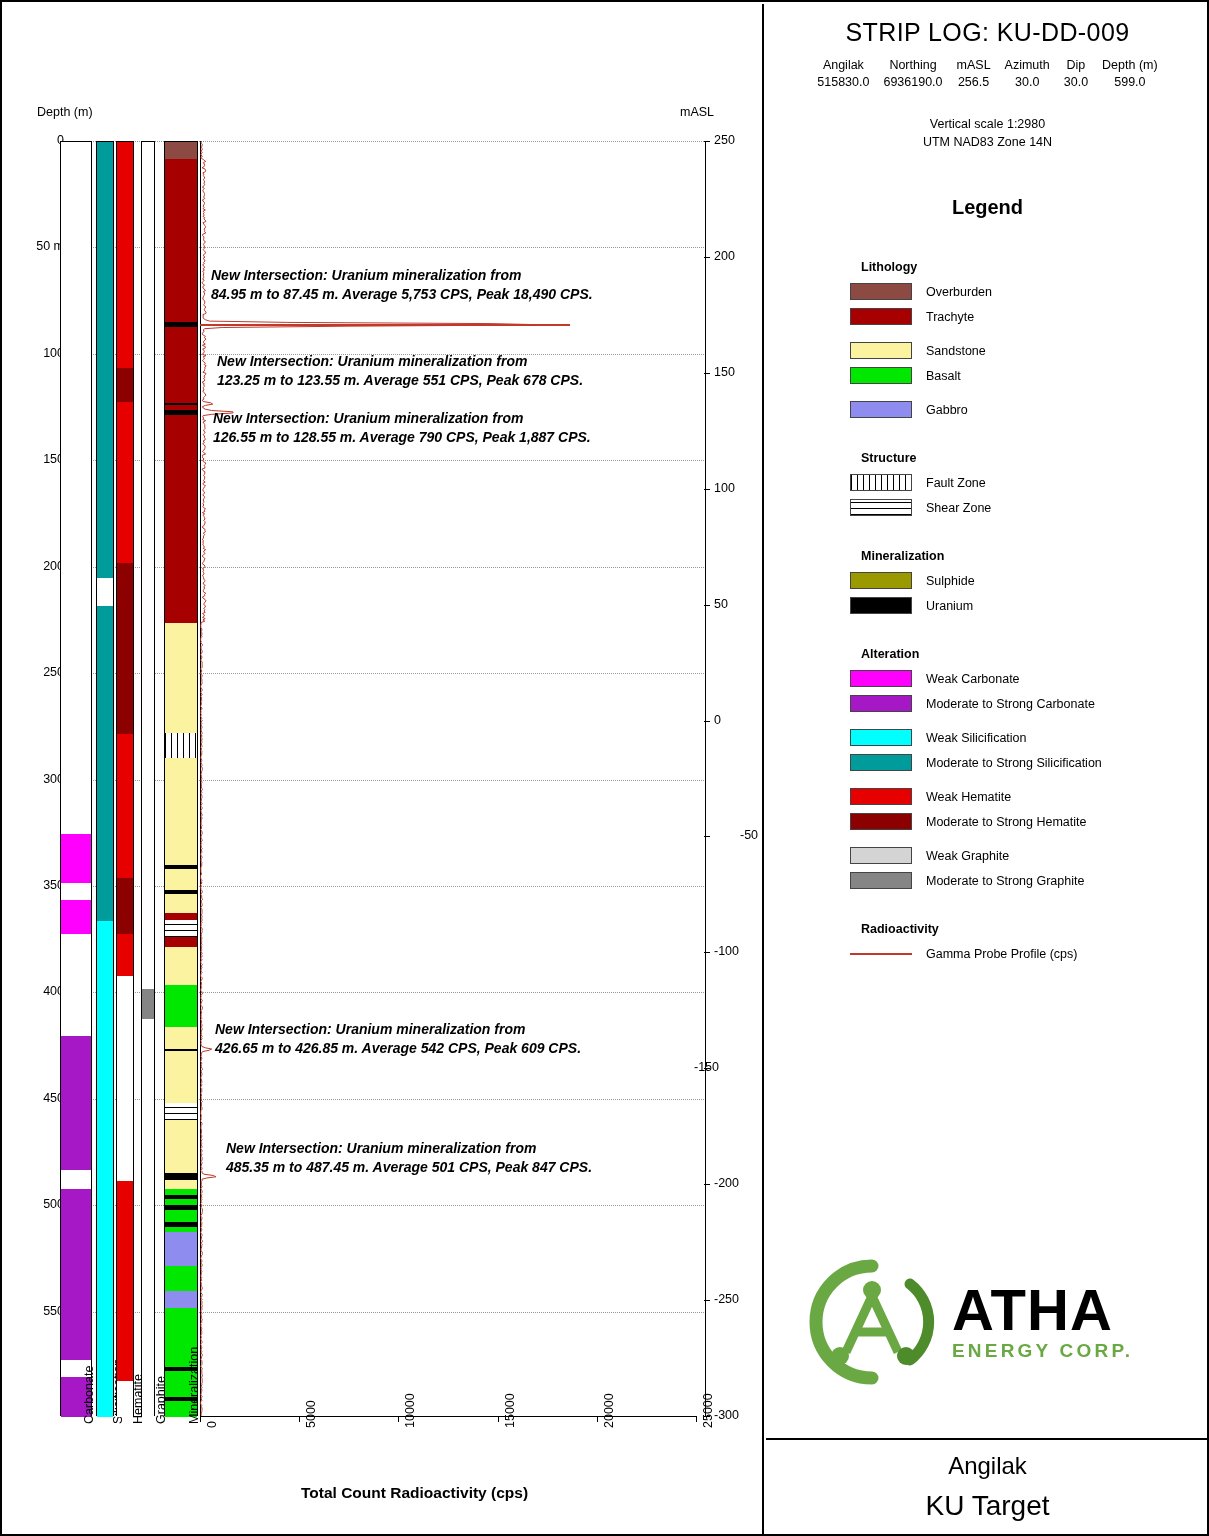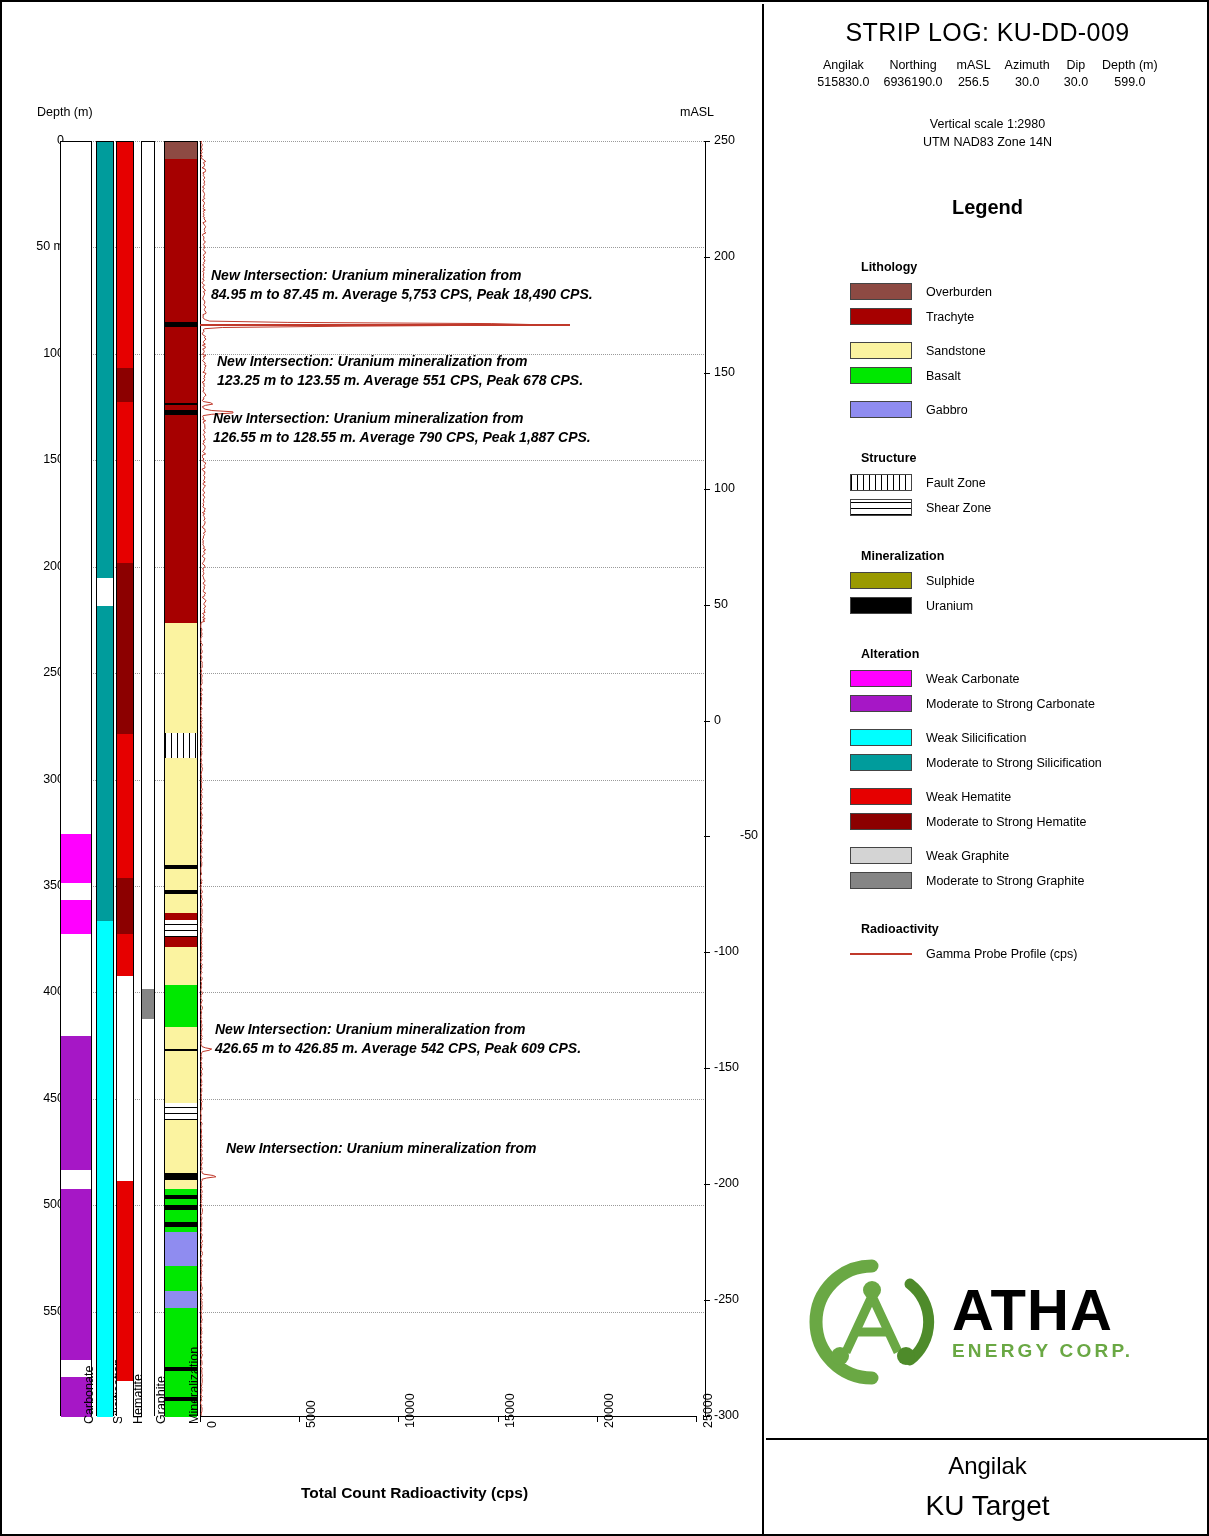--- a/index.html
+++ b/index.html
@@ -116,21 +116,21 @@
         <div class="tick-lbl-r" style="left:710px;top:476.7272727272727px;width:50px;">100</div>
         <div class="tickmark" style="left:700px;top:484.7272727272727px;width:6px;height:1px;"></div>
         <div class="tick-lbl-r" style="left:710px;top:592.6363636363636px;width:50px;">50</div>
         <div class="tickmark" style="left:700px;top:600.6363636363636px;width:6px;height:1px;"></div>
         <div class="tick-lbl-r" style="left:710px;top:708.5454545454545px;width:50px;">0</div>
         <div class="tickmark" style="left:700px;top:716.5454545454545px;width:6px;height:1px;"></div>
         <div class="tick-lbl-r" style="left:710px;top:824.4545454545454px;width:50px;margin-left:26px;">-50</div>
         <div class="tickmark" style="left:700px;top:832.4545454545454px;width:6px;height:1px;"></div>
         <div class="tick-lbl-r" style="left:710px;top:940.3636363636364px;width:50px;">-100</div>
         <div class="tickmark" style="left:700px;top:948.3636363636364px;width:6px;height:1px;"></div>
-        <div class="tick-lbl-r" style="left:710px;top:1056.2727272727273px;width:50px;">-150</div>
+        <div class="tick-lbl-r" style="left:690px;top:1056.2727272727273px;width:50px;">-150</div>
         <div class="tickmark" style="left:700px;top:1064.2727272727273px;width:6px;height:1px;"></div>
         <div class="tick-lbl-r" style="left:710px;top:1172.1818181818182px;width:50px;">-200</div>
         <div class="tickmark" style="left:700px;top:1180.1818181818182px;width:6px;height:1px;"></div>
         <div class="tick-lbl-r" style="left:710px;top:1288.090909090909px;width:50px;">-250</div>
         <div class="tickmark" style="left:700px;top:1296.090909090909px;width:6px;height:1px;"></div>
         <div class="tick-lbl-r" style="left:710px;top:1404px;width:50px;">-300</div>
         <div class="tickmark" style="left:700px;top:1412px;width:6px;height:1px;"></div>
         <div style="position:absolute;left:701px;top:137px;width:1px;height:1275px;background:#000;"></div>
         <div class="track" style="left:56px;top:137px;width:32px;height:1275px;">
           <div class="seg" style="top:0px;height:691.7779632721202px;background:#ffffff;"></div>
@@ -232,20 +232,21 @@
         <div class="ann" style="left:209px;top:405px;width:520px;">
           <div>New Intersection: Uranium mineralization from</div>
           <div>126.55 m to 128.55 m. Average 790 CPS, Peak 1,887 CPS.</div>
         </div>
         <div class="ann" style="left:211px;top:1016px;width:520px;">
           <div>New Intersection: Uranium mineralization from</div>
           <div>426.65 m to 426.85 m. Average 542 CPS, Peak 609 CPS.</div>
         </div>
         <div class="ann" style="left:222px;top:1135px;width:520px;">
           <div>New Intersection: Uranium mineralization from</div>
+          <div>485.35 m to 487.45 m. Average 501 CPS, Peak 847 CPS.</div>
         </div>
         <div class="leader" style="left:196px;top:320.48080133555925px;width:370px;"></div>
       </div>
   </div>
 
   <div class="right-panel">
 
     <div class="hdr">
       <div class="hdr-title">STRIP LOG: KU-DD-009</div>
       <div class="hdr-cols" id="hdr-cols">

